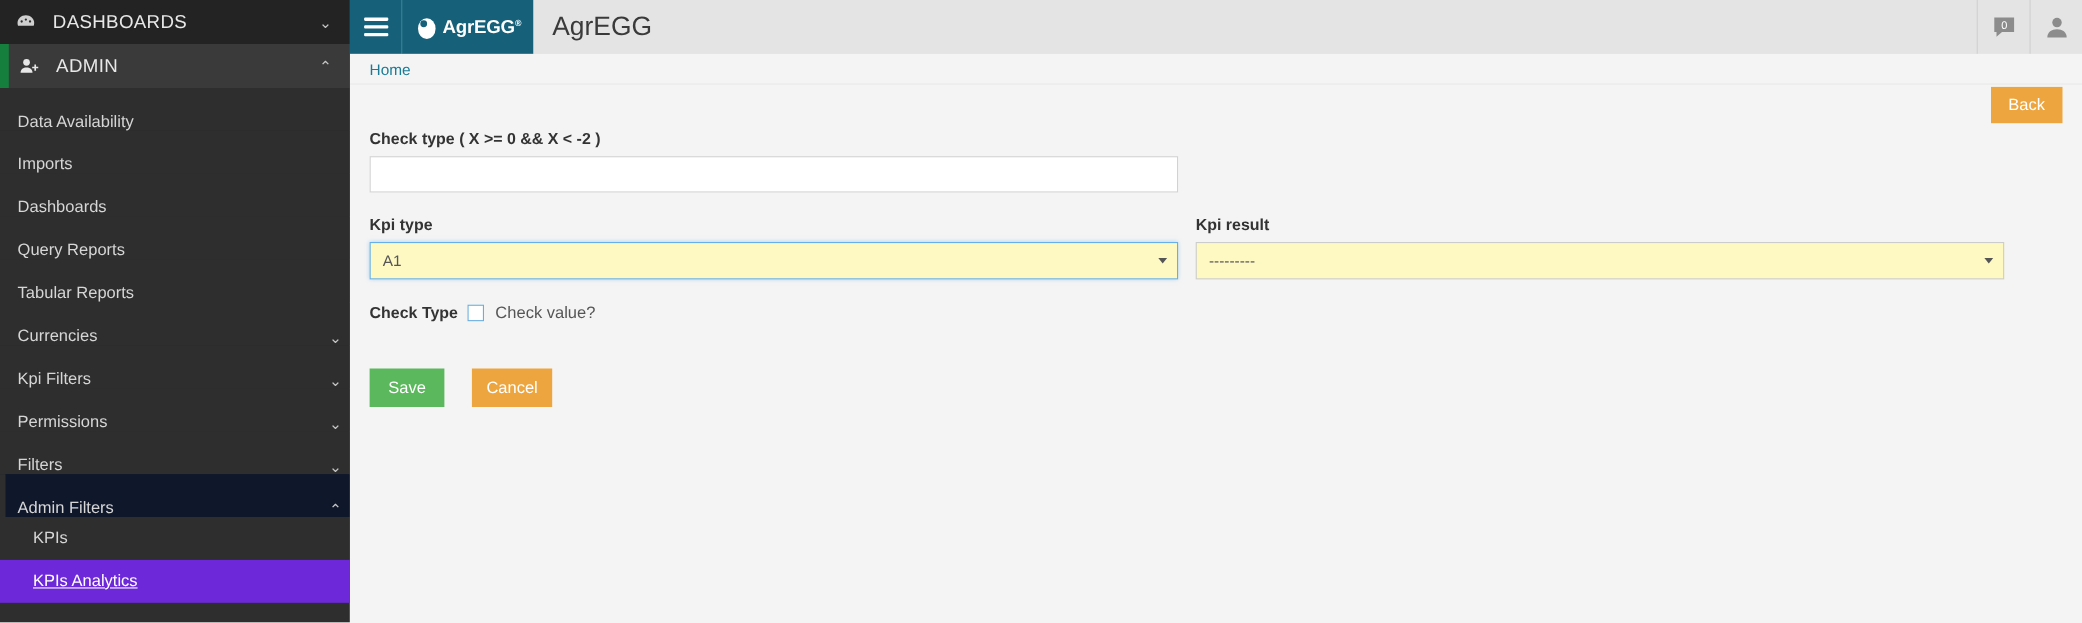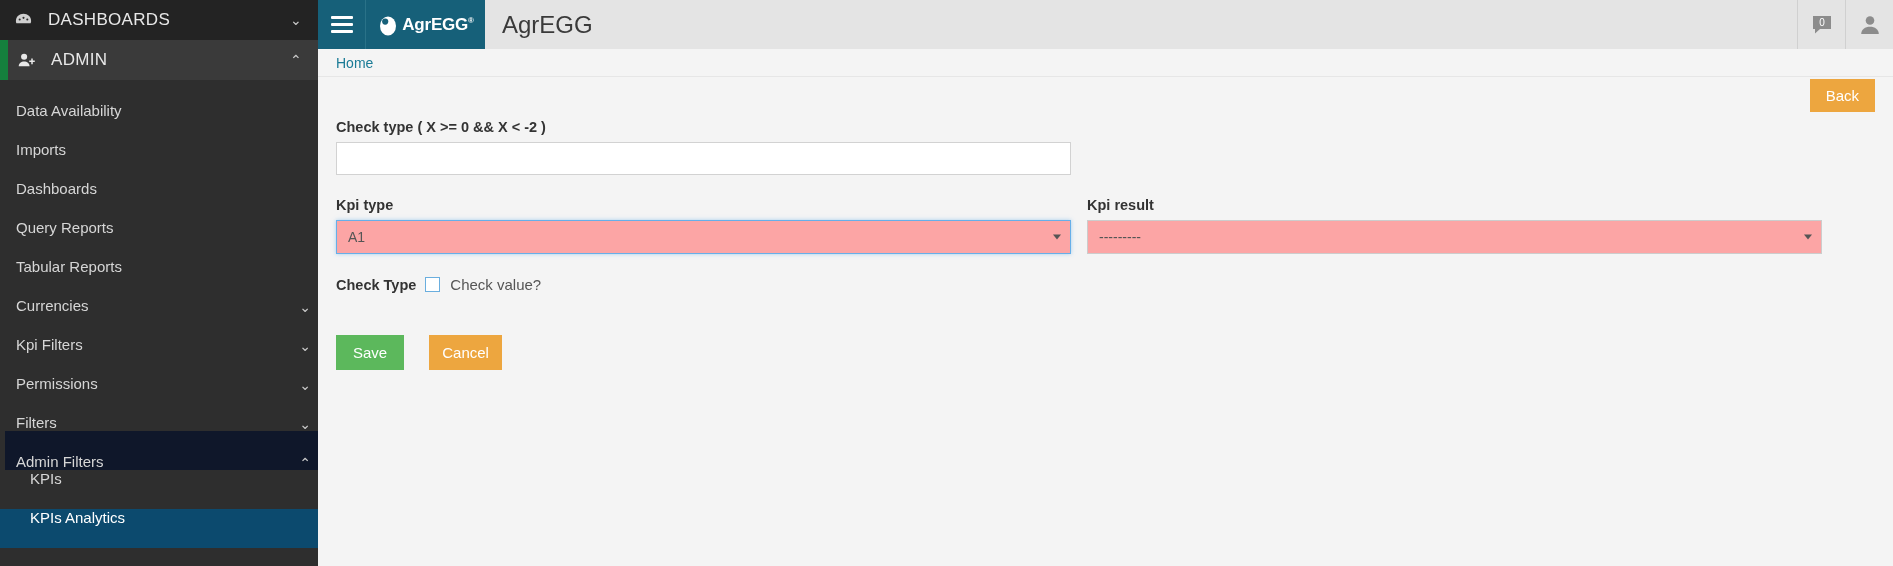--- a/index.html
+++ b/index.html
@@ -56,28 +56,28 @@
     background: #2e2e2e;
   }
   .menu-item .mi-label { flex: 1; }
   .menu-item.open {
     background: #0f172a;
     border-left: 5px solid #2e2e2e;
     padding-left: 11px;
   }
   .sub-item {
     height: 39px;
-    display: flex; align-items: flex-start;
+    display: flex; align-items: center;
     padding-left: 30px;
     color: #d6d6d6;
     font-size: 15px;
     background: #2e2e2e;
     cursor: pointer;
   }
-  .sub-item.active { background: #0c4a6e; color: #ffffff; }
+  .sub-item.active { background: #6d28d9; color: #ffffff; text-decoration: underline; }
 
   
   .right { flex: 1; display: flex; flex-direction: column; height: 566px; min-width: 0; }
 
   
   .topbar { height: 49px; display: flex; align-items: stretch; background: #e4e4e4; }
   .tb-burger {
     width: 47px; background: #166079;
     display: flex; align-items: center; justify-content: center;
     cursor: pointer;
@@ -141,21 +141,21 @@
     width: 735px; height: 33px;
     border: 1px solid #d2d2d2; background: #fff;
     padding: 0 10px; font-size: 14px; color: #444;
     font-family: "Liberation Sans", sans-serif;
     outline: none;
   }
   .row2 { display: flex; margin-top: 22px; }
   .col-a { width: 735px; }
   .col-b { margin-left: 16px; width: 735px; }
   .sel {
-    position: relative; height: 34px; background: #fca5a5;
+    position: relative; height: 34px; background: #fef9c3;
     border: 1px solid #cccccc;
     display: flex; align-items: center;
     padding: 0 12px 0 11px;
     font-size: 14px; color: #555;
     cursor: pointer;
   }
   .sel.focused { border: 1px solid #66afe9; box-shadow: 0 0 4px rgba(102,175,233,.55); }
   .sel .caret {
     position: absolute; right: 9px; top: 50%;
     transform: translateY(-50%);

